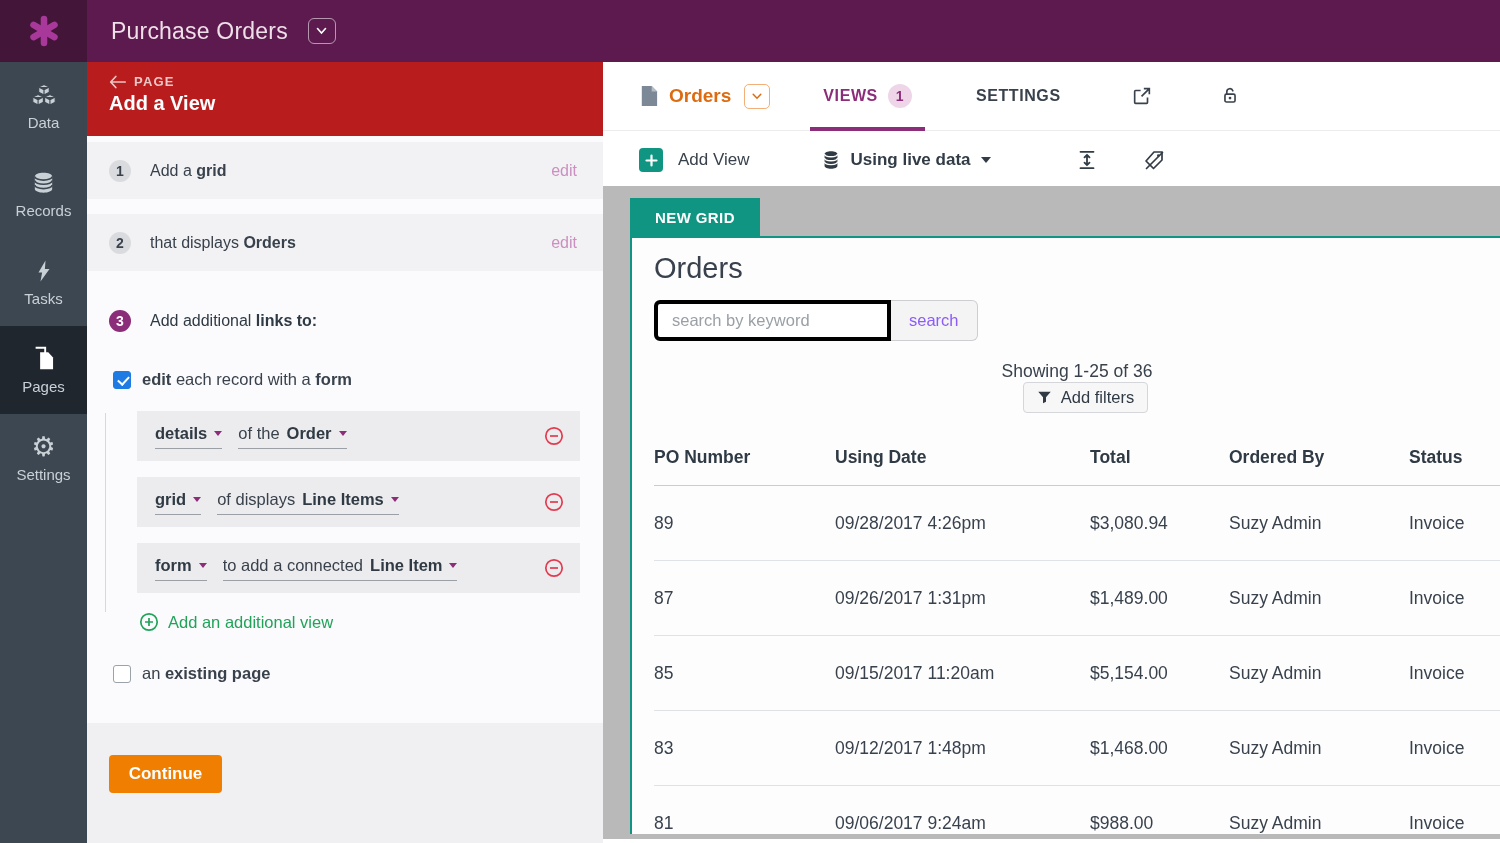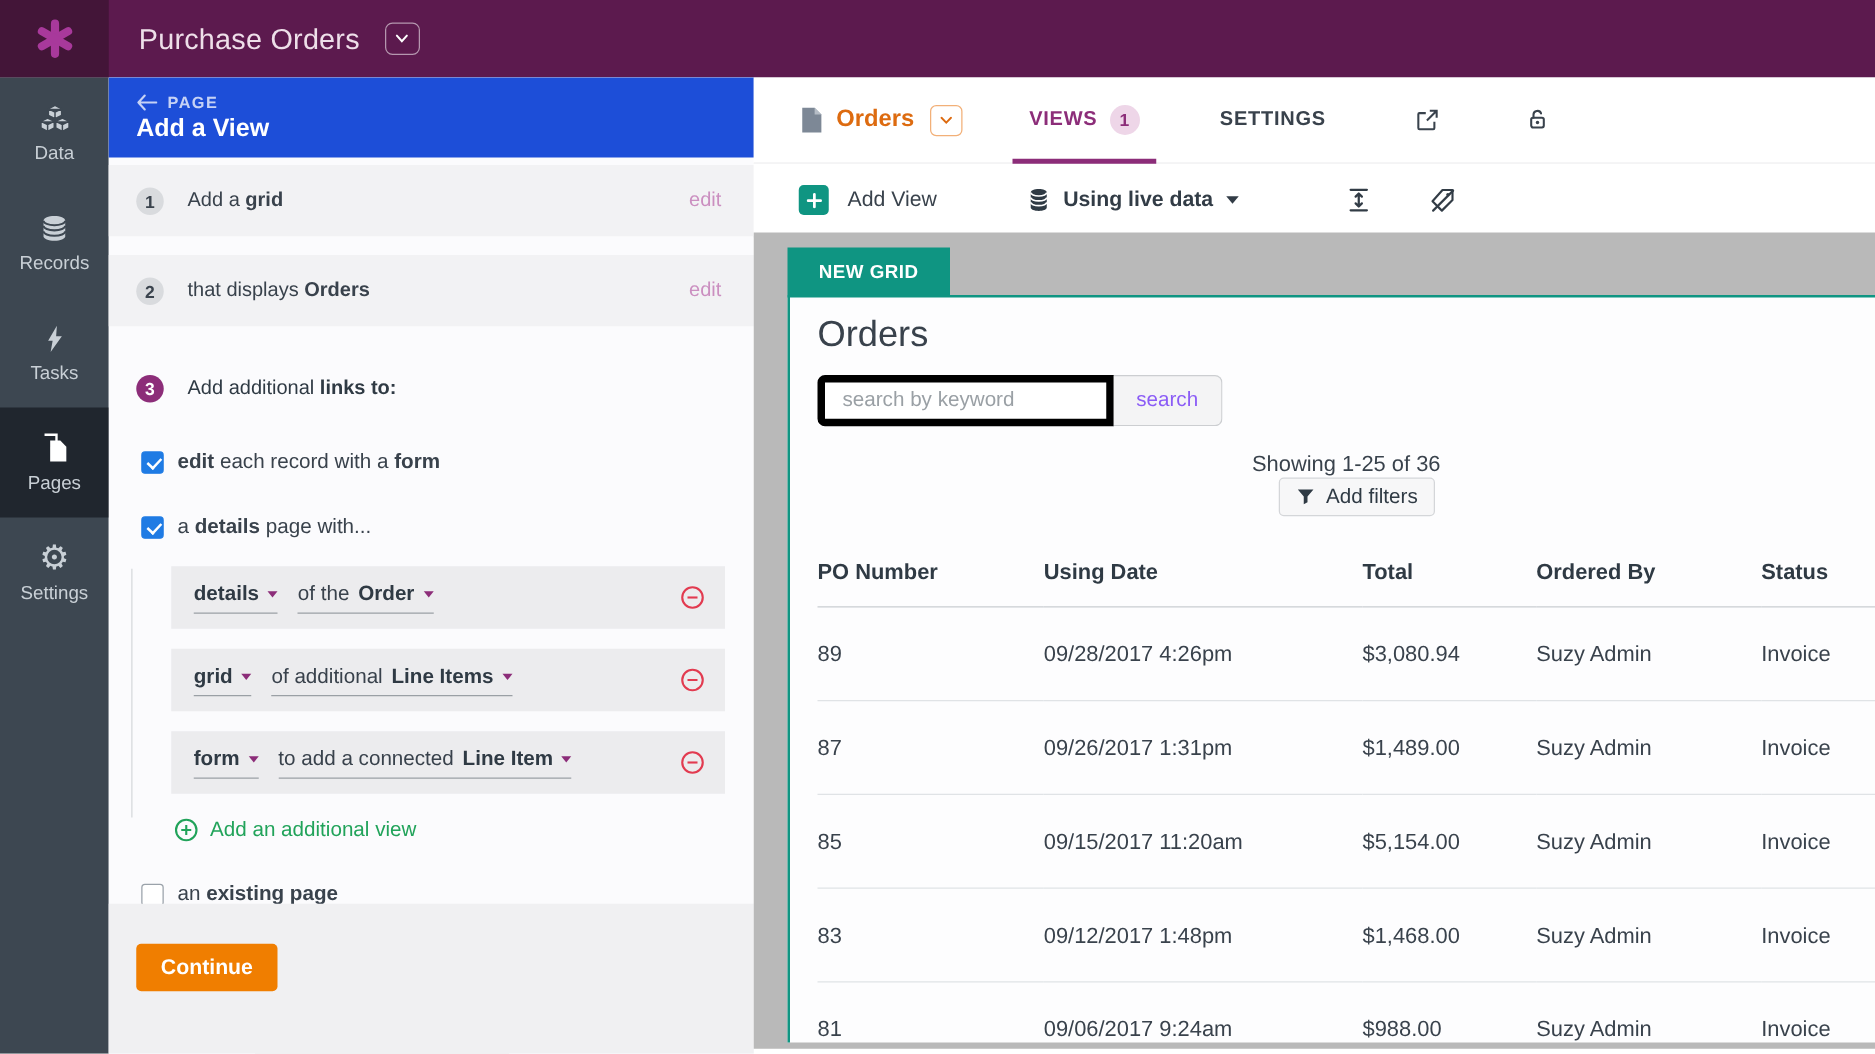--- a/index.html
+++ b/index.html
@@ -16,21 +16,21 @@
   
   .sidebar { position:absolute; left:0; top:62px; width:87px; height:781px; background:#3d4751; }
   .side-item { display:flex; flex-direction:column; align-items:center; justify-content:center; height:88px; cursor:pointer; color:#c9d0d6; }
   .side-item.active { background:#20262e; }
   .side-item .lbl { font-size:15px; margin-top:6px; }
   .side-item svg { display:block; }
   .gear-glyph { font-size:27px; line-height:27px; font-family:"DejaVu Sans", sans-serif; }
 
   
   .left-panel { position:absolute; left:87px; top:62px; width:516px; height:781px; background:#fbfbfd; }
-  .panel-header { height:64px; background:#1d4ed8; padding:12px 0 0 22px; }
+  .panel-header { height:74px; background:#b91c1c; padding:12px 0 0 22px; }
   .back-row { display:flex; align-items:center; gap:8px; color:rgba(255,255,255,.75); font-size:13px; font-weight:bold; letter-spacing:1.2px; cursor:pointer; }
   .panel-title { color:#fff; font-size:20px; font-weight:bold; margin-top:3px; }
 
   .panel-body { position:relative; height:591px; }
   .step-row { height:57px; background:#f2f2f4; display:flex; align-items:center; padding:0 26px 0 22px; }
   .step-row.first { margin-top:6px; }
   .step-row + .step-row { margin-top:15px; }
   .step-num { width:22px; height:22px; border-radius:50%; background:#d9dbde; color:#3a434d; font-size:14px; font-weight:bold; display:flex; align-items:center; justify-content:center; flex:none; }
   .step-text { font-size:16px; color:#39424c; margin-left:19px; }
   .edit-link { margin-left:auto; color:#cb8fc0; font-size:16px; cursor:pointer; text-decoration:none; }
@@ -86,21 +86,21 @@
   .tool-icon { width:24px; height:24px; cursor:pointer; display:flex; }
   .tool-icon.vfit { margin-left:84px; }
   .tool-icon.tag { margin-left:43px; }
 
   
   .canvas { position:absolute; left:0; top:124px; width:897px; height:653px; background:#b9b9b9; }
   .grid-tab { display:inline-flex; align-items:center; margin:12px 0 0 27px; height:38px; background:#0f9582; color:#fff; font-size:15px; font-weight:bold; letter-spacing:.4px; padding:0 25px; cursor:pointer; }
   .grid-panel { position:absolute; left:27px; right:0; top:50px; bottom:5px; background:#fdfdfe; border-top:2px solid #0f9582; border-left:2px solid #0f9582; padding:14px 0 0 22px; overflow:hidden; }
   .grid-title { font-size:29px; font-weight:400; color:#39424c; }
   .search-bar { display:flex; margin-top:15px; }
-  .search-input { width:237px; height:41px; border:6px solid #000000; border-radius:6px 0 0 6px; padding:0 14px; font-size:16.5px; color:#39424c; font-family:"Liberation Sans",sans-serif; background:#fff; }
+  .search-input { width:237px; height:41px; border:4px solid #000000; border-radius:6px 0 0 6px; padding:0 14px; font-size:16.5px; color:#39424c; font-family:"Liberation Sans",sans-serif; background:#fff; }
   .search-input::placeholder { color:#9aa0a5; }
   .search-btn { height:41px; padding:0 18px; background:#f4f4f5; border:1px solid #ccced1; border-left:none; border-radius:0 6px 6px 0; font-size:16.5px; color:#8b5cf6; font-family:"Liberation Sans",sans-serif; cursor:pointer; }
   .showing-row { display:flex; align-items:center; margin-top:20px;flex-direction:column; }
   .showing-text { font-size:17.5px; color:#39424c; }
   .filters-btn { display:flex; align-items:center; gap:9px; margin-left:17px; height:31px; padding:0 13px; background:#f7f7f8; border:1px solid #d4d6d9; border-radius:4px; font-size:16.5px; color:#2f3a44; font-family:"Liberation Sans",sans-serif; cursor:pointer; }
 
   table.grid { border-collapse:collapse; margin-top:24px; width:calc(100% + 10px); table-layout:fixed; }
   table.grid th { text-align:left; font-size:17.5px; font-weight:bold; color:#2f3a44; padding:10px 10px 17px 0; border-bottom:1px solid #c9cdd1; cursor:pointer; }
   table.grid td { font-size:17.5px; color:#39424c; padding:26.5px 10px 26.5px 0; border-bottom:1px solid #e0e3e6; }
   table.grid tr:last-child td { border-bottom:none; }
@@ -191,24 +191,20 @@
 
       <div class="step3-row">
         <span class="step-num">3</span>
         <span class="step3-text"><span>Add additional </span><b>links to:</b></span>
       </div>
 
       <div class="cb-row r1">
         <span class="checkbox checked"></span>
         <span class="cb-label"><b>edit</b><span> each record with a </span><b>form</b></span>
       </div>
-      <div class="cb-row r2">
-        <span class="checkbox checked"></span>
-        <span class="cb-label"><span>a </span><b>details</b><span> page with...</span></span>
-      </div>
 
       <div class="views-block">
         <div class="view-row">
           <span class="dd">
               <b>details</b>
               <span class="caret"></span>
             </span>
           <span class="dd">
               <span>of the </span>
               <b>Order</b>
@@ -220,21 +216,21 @@
                 <path d="M6 10h8" stroke="#e23b50" stroke-width="1.7"></path>
               </svg>
           </span>
         </div>
         <div class="view-row">
           <span class="dd">
               <b>grid</b>
               <span class="caret"></span>
             </span>
           <span class="dd">
-              <span>of additional </span>
+              <span>of displays </span>
               <b>Line Items</b>
               <span class="caret"></span>
             </span>
           <span class="minus-btn">
             <svg width="20" height="20" viewBox="0 0 20 20">
                 <circle cx="10" cy="10" r="8.2" fill="none" stroke="#e23b50" stroke-width="1.7"></circle>
                 <path d="M6 10h8" stroke="#e23b50" stroke-width="1.7"></path>
               </svg>
           </span>
         </div>

